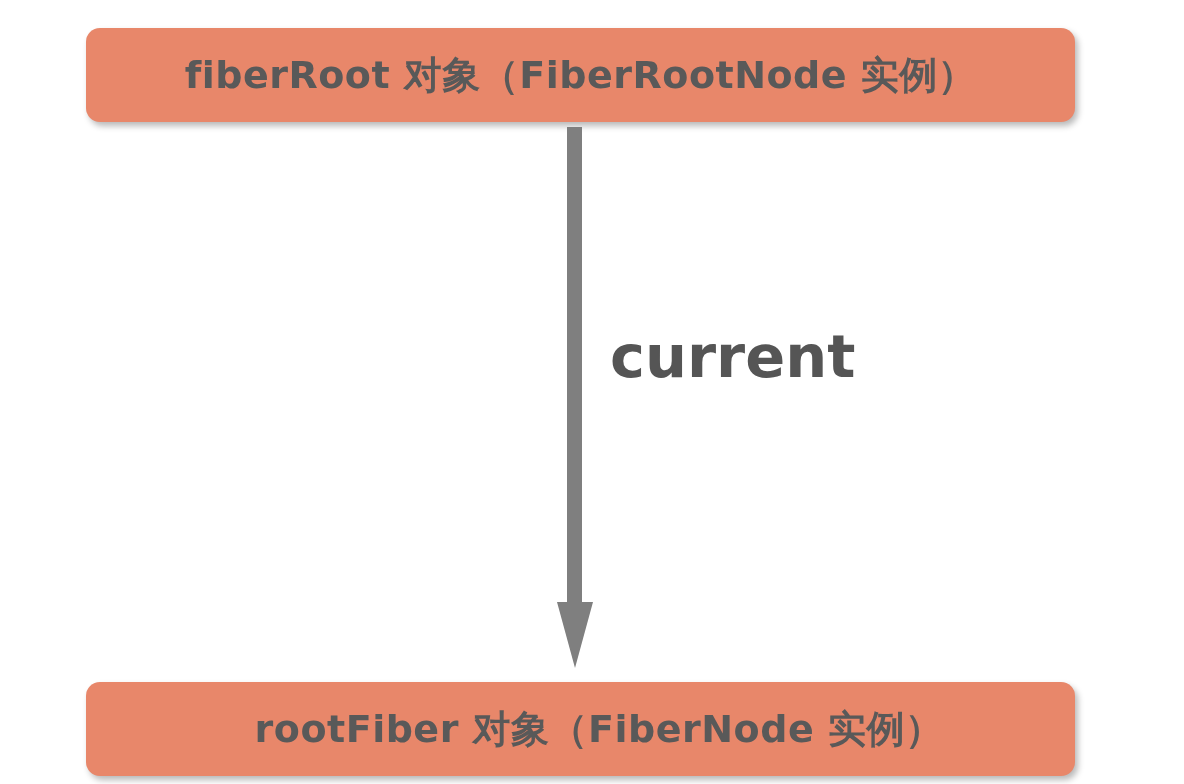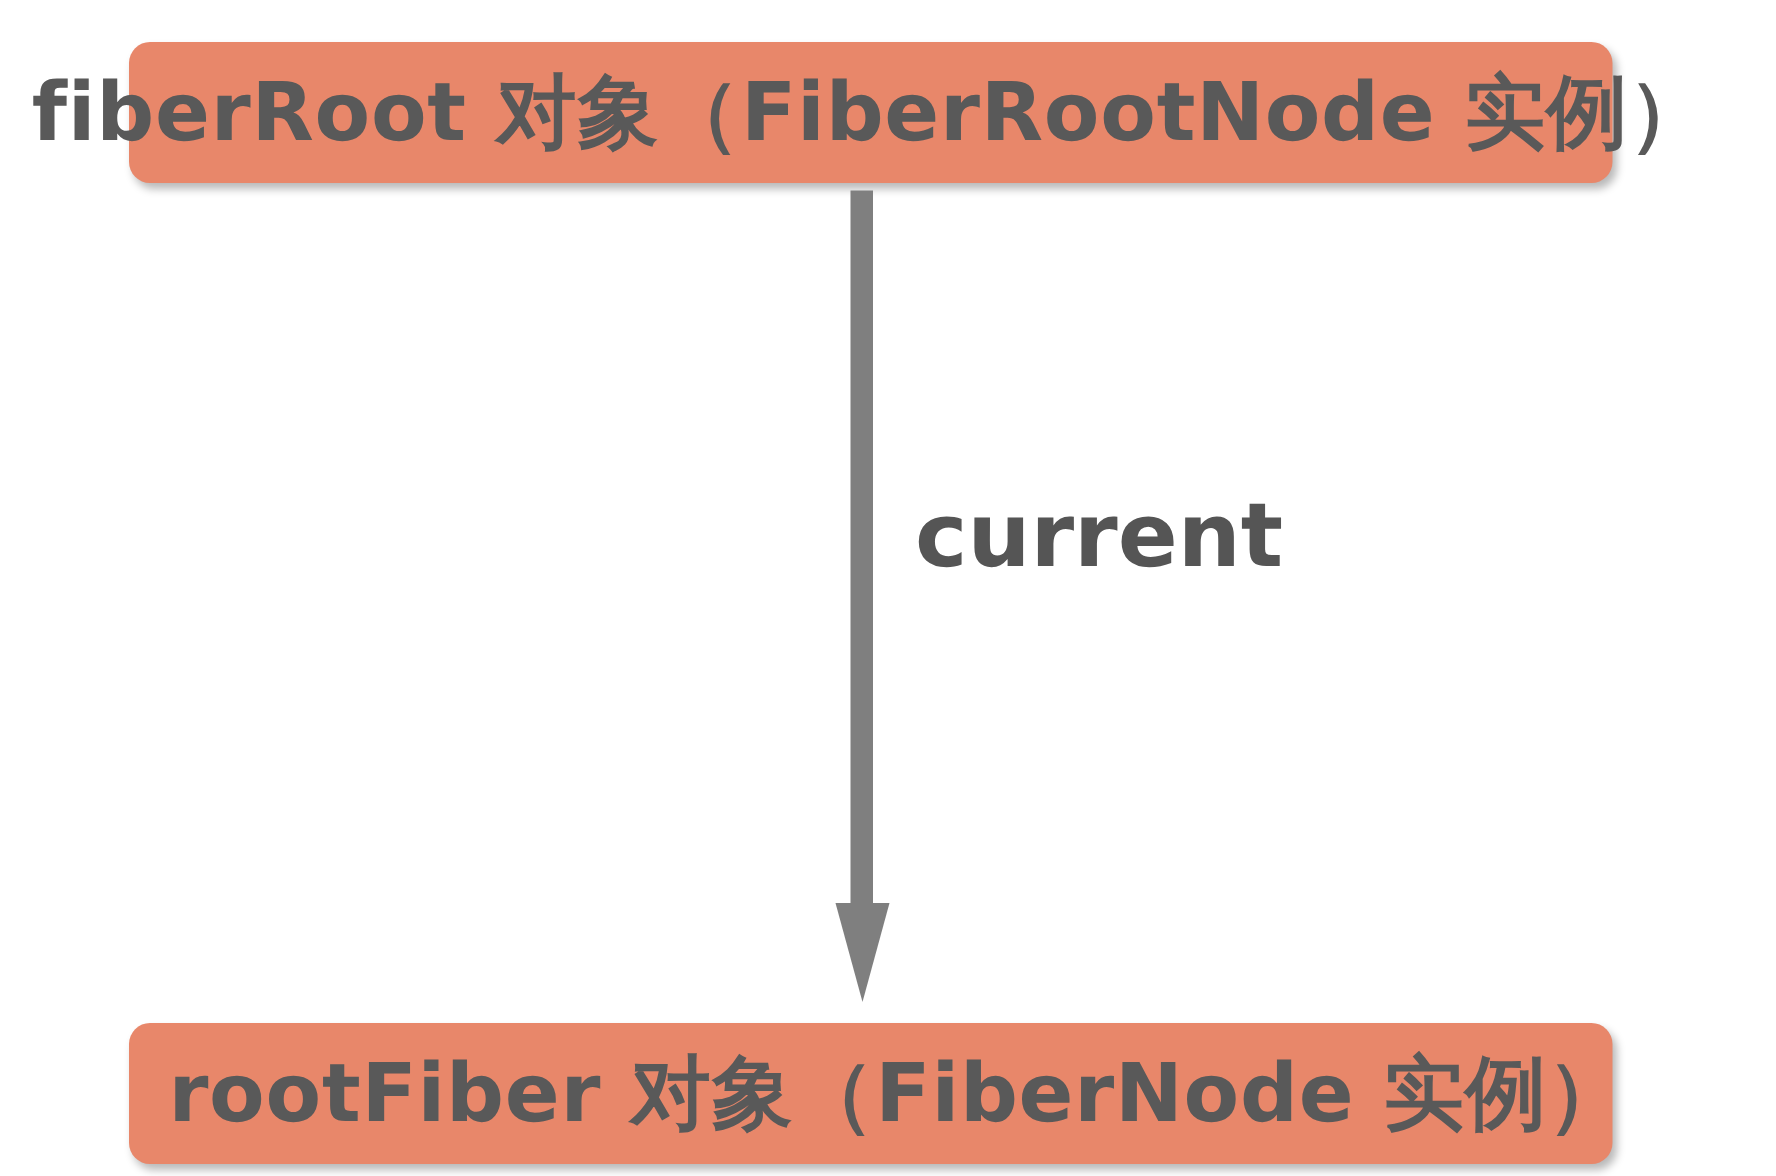--- a/index.html
+++ b/index.html
@@ -24,21 +24,21 @@
     border-radius: 14px;
     box-shadow: 3px 4px 6px rgba(0, 0, 0, 0.28);
     display: flex;
     align-items: center;
     justify-content: center;
   }
   .node-top { top: 28px; }
   .node-bottom { top: 682px; padding-left: 37px; }
   .node-label {
     color: var(--node-text, #595959);
-    font-size: 54px;
+    font-size: 38px;
     font-weight: bold;
     letter-spacing: 0.5px;
     white-space: nowrap;
   }
   .arrow-line {
     position: absolute;
     left: 567px;
     top: 127px;
     width: 15px;
     height: 475px;

